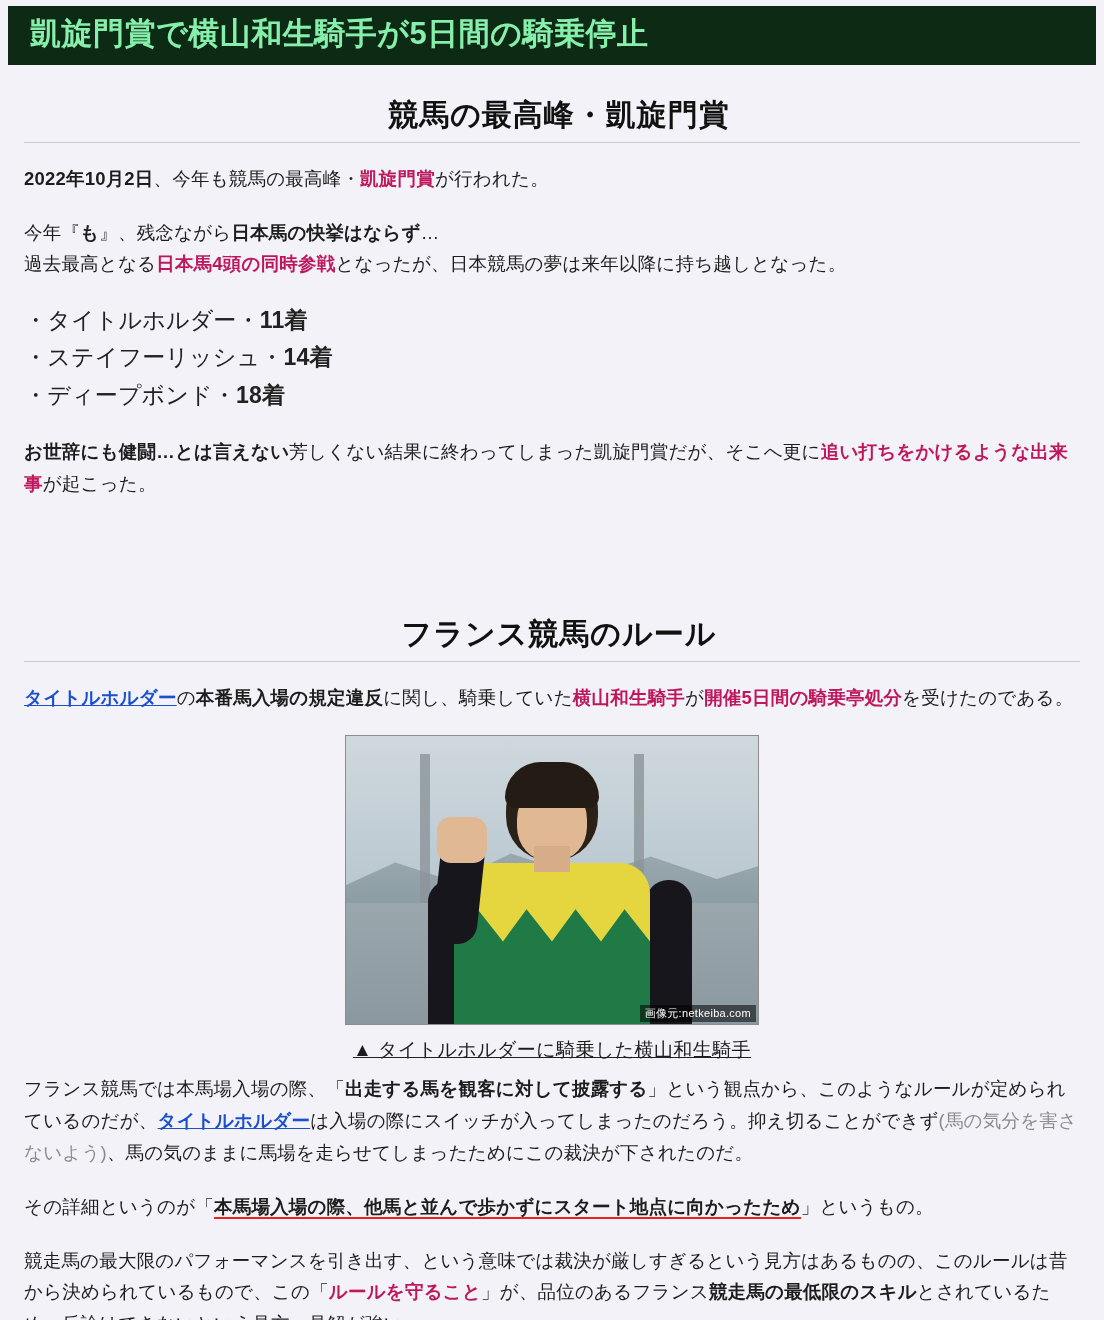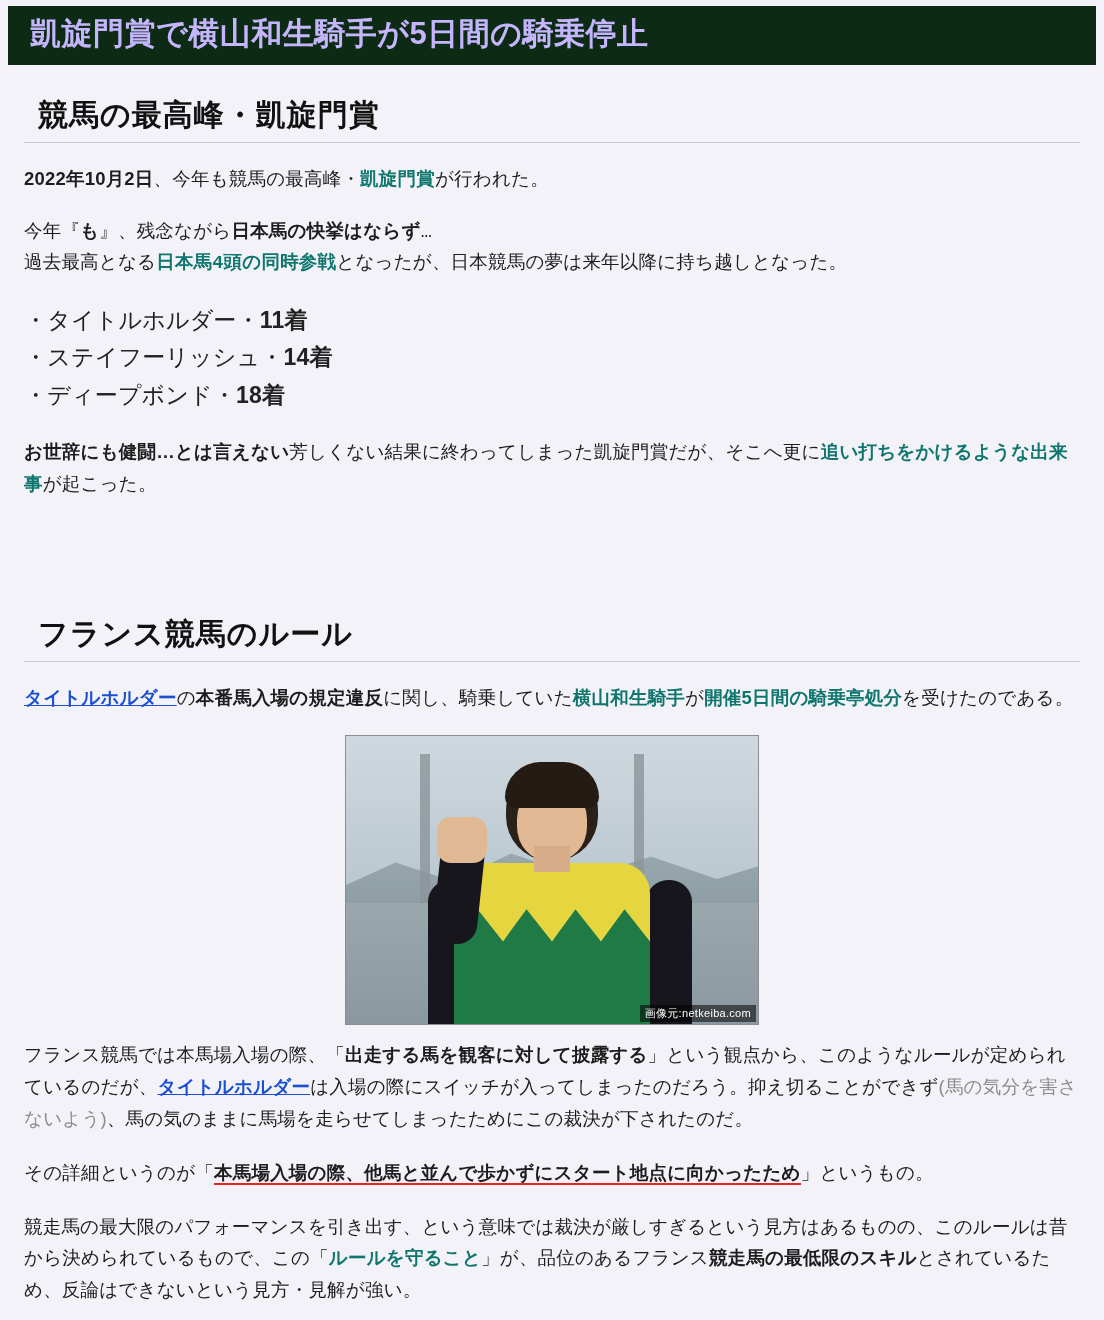--- a/index.html
+++ b/index.html
@@ -15,55 +15,55 @@
   .page {
     width: 1104px;
     min-height: 1320px;
     background: #f3f2f8;
     box-sizing: border-box;
     position: relative;
     overflow: hidden;
   }
   .title-bar {
     background: #0d2b14;
-    color: #c4b5fd;
+    color: #86efac;
     font-size: 31px;
     font-weight: bold;
     line-height: 1.25;
     padding: 9px 14px 11px 22px;
     letter-spacing: 0.5px;
     margin: 6px 8px 0 8px;
   }
   .content {
     padding: 0 24px;
   }
   h2.section {
     font-size: 30px;
     font-weight: bold;
     color: #111111;
     margin: 30px 0 6px 14px;
     letter-spacing: 1px;
+    text-align: center;
   }
   .rule {
     border: 0;
     border-top: 1px solid #c9c7d2;
     margin: 6px 0 20px 0;
   }
   p.para {
     font-size: 18.5px;
     line-height: 1.72;
     margin: 0 0 22px 0;
     color: #1d1d1d;
     letter-spacing: 0.2px;
   }
   p.para.tight {
-    font-family: Liberation Mono, monospace;
   }
   .b { font-weight: bold; }
-  .red { color: #0f766e; font-weight: bold; }
+  .red { color: #be185d; font-weight: bold; }
   .link {
     color: #1a4fd0;
     font-weight: bold;
     text-decoration: underline;
     text-align: right;
   }
   .list {
     list-style: none;
     margin: 0 0 22px 0;
     padding: 0;
@@ -232,20 +232,21 @@
         <div class="body"></div>
         <div class="chev"></div>
         <div class="head"></div>
         <div class="face"></div>
         <div class="hair"></div>
         <div class="neck"></div>
         <div class="forearm"></div>
         <div class="fist"></div>
         <div class="credit">画像元:netkeiba.com</div>
       </div>
+      <div class="caption">▲ タイトルホルダーに騎乗した横山和生騎手</div>
     </div>
 
     <p class="para">
       <span>フランス競馬では本馬場入場の際、「</span><span class="b">出走する馬を観客に対して披露する</span><span>」という観点から、このようなルールが定められているのだが、</span><a class="link" href="#">タイトルホルダー</a><span>は入場の際にスイッチが入ってしまったのだろう。抑え切ることができず</span><span class="gray">(馬の気分を害さないよう)</span><span>、馬の気のままに馬場を走らせてしまったためにこの裁決が下されたのだ。</span>
     </p>
 
     <p class="para">
       <span>その詳細というのが「</span><span class="ul-red">本馬場入場の際、他馬と並んで歩かずにスタート地点に向かったため</span><span>」というもの。</span>
     </p>
 

